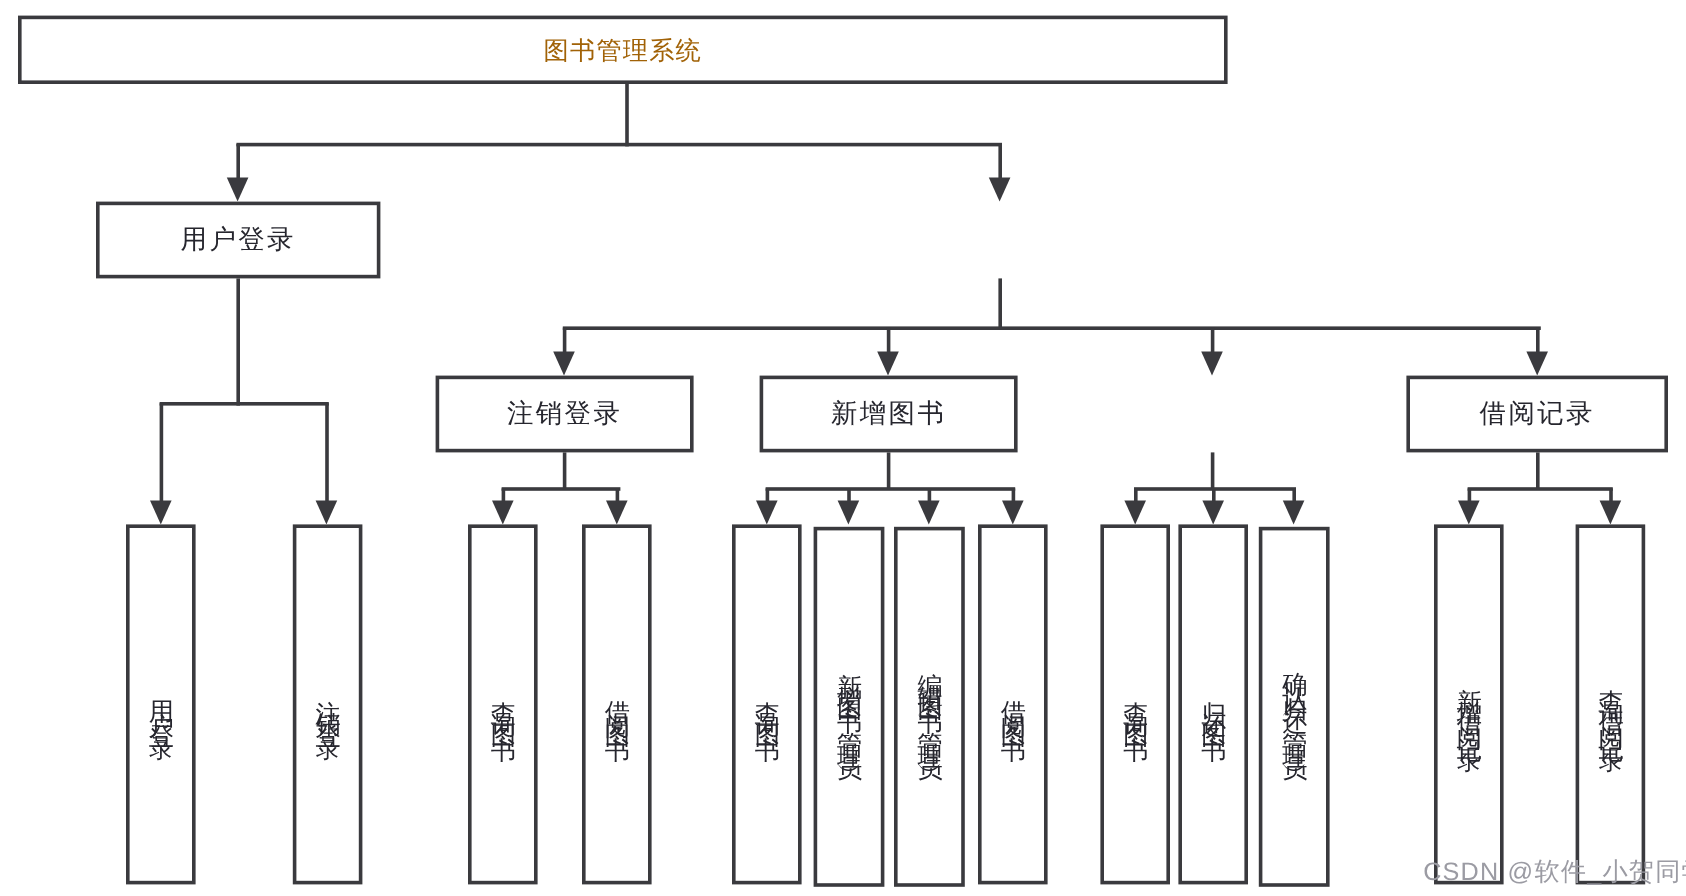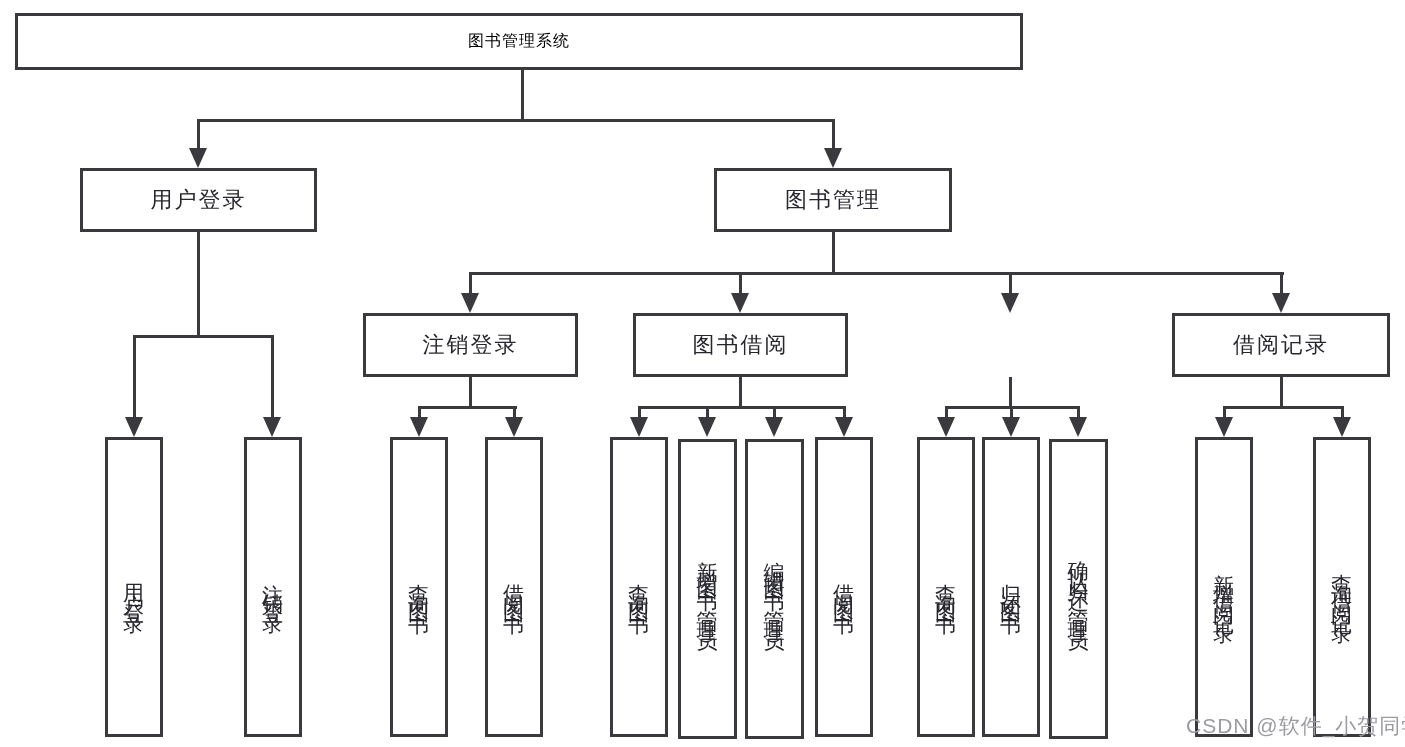--- a/index.html
+++ b/index.html
@@ -19,21 +19,21 @@
     display: flex;
     align-items: center;
     justify-content: center;
   }
   .h-label {
     font-size: 22px;
     letter-spacing: 2px;
     color: #26262e;
     white-space: nowrap;
   }
-  .root-label { font-size: 16px; letter-spacing: 1px; color: #000000; white-space: nowrap; }
+  .root-label { font-size: 21px; letter-spacing: 1px; color: #a16207; white-space: nowrap; }
   .v-label {
     writing-mode: vertical-rl;
     text-orientation: mixed;
     font-size: 21px;
     letter-spacing: 10px;
     color: #26262e;
     line-height: 1;
     white-space: nowrap;
   }
   .vline { position: absolute; width: 3px; background: #3a3a3e; }
@@ -71,23 +71,20 @@
 
   <div class="vline" style="left:197px; top:120px; height:30px;"></div>
   <div class="arrow-down" style="left:189px; top:148px;"></div>
 
   <div class="vline" style="left:832px; top:120px; height:30px;"></div>
   <div class="arrow-down" style="left:824px; top:148px;"></div>
 
   <div class="box" style="left:80px; top:168px; width:237px; height:64px;">
     <span class="h-label">用户登录</span>
   </div>
-  <div class="box" style="left:714px; top:168px; width:238px; height:64px;">
-    <span class="h-label">图书管理</span>
-  </div>
 
   <div class="vline" style="left:197px; top:232px; height:106px;"></div>
   <div class="hline" style="left:133px; top:335px; width:141px;"></div>
   <div class="vline" style="left:133px; top:336px; height:83px;"></div>
   <div class="arrow-down" style="left:125px; top:417px;"></div>
   <div class="vline" style="left:271px; top:336px; height:83px;"></div>
   <div class="arrow-down" style="left:263px; top:417px;"></div>
 
   <div class="vline" style="left:832px; top:232px; height:42px;"></div>
   <div class="hline" style="left:469px; top:272px; width:815px;"></div>
@@ -97,21 +94,21 @@
   <div class="arrow-down" style="left:731px; top:293px;"></div>
   <div class="vline" style="left:1009px; top:273px; height:22px;"></div>
   <div class="arrow-down" style="left:1001px; top:293px;"></div>
   <div class="vline" style="left:1280px; top:273px; height:22px;"></div>
   <div class="arrow-down" style="left:1272px; top:293px;"></div>
 
   <div class="box" style="left:363px; top:313px; width:215px; height:64px;">
     <span class="h-label">注销登录</span>
   </div>
   <div class="box" style="left:633px; top:313px; width:215px; height:64px;">
-    <span class="h-label">图书借阅</span>
+    <span class="h-label">新增图书</span>
   </div>
   <div class="box" style="left:1172px; top:313px; width:218px; height:64px;justify-content:center;">
     <span class="h-label">借阅记录</span>
   </div>
 
   <div class="vline" style="left:469px; top:377px; height:31px;"></div>
   <div class="hline" style="left:418px; top:406px; width:99px;"></div>
   <div class="vline" style="left:418px; top:407px; height:12px;"></div>
   <div class="arrow-down" style="left:410px; top:417px;"></div>
   <div class="vline" style="left:513px; top:407px; height:12px;"></div>

